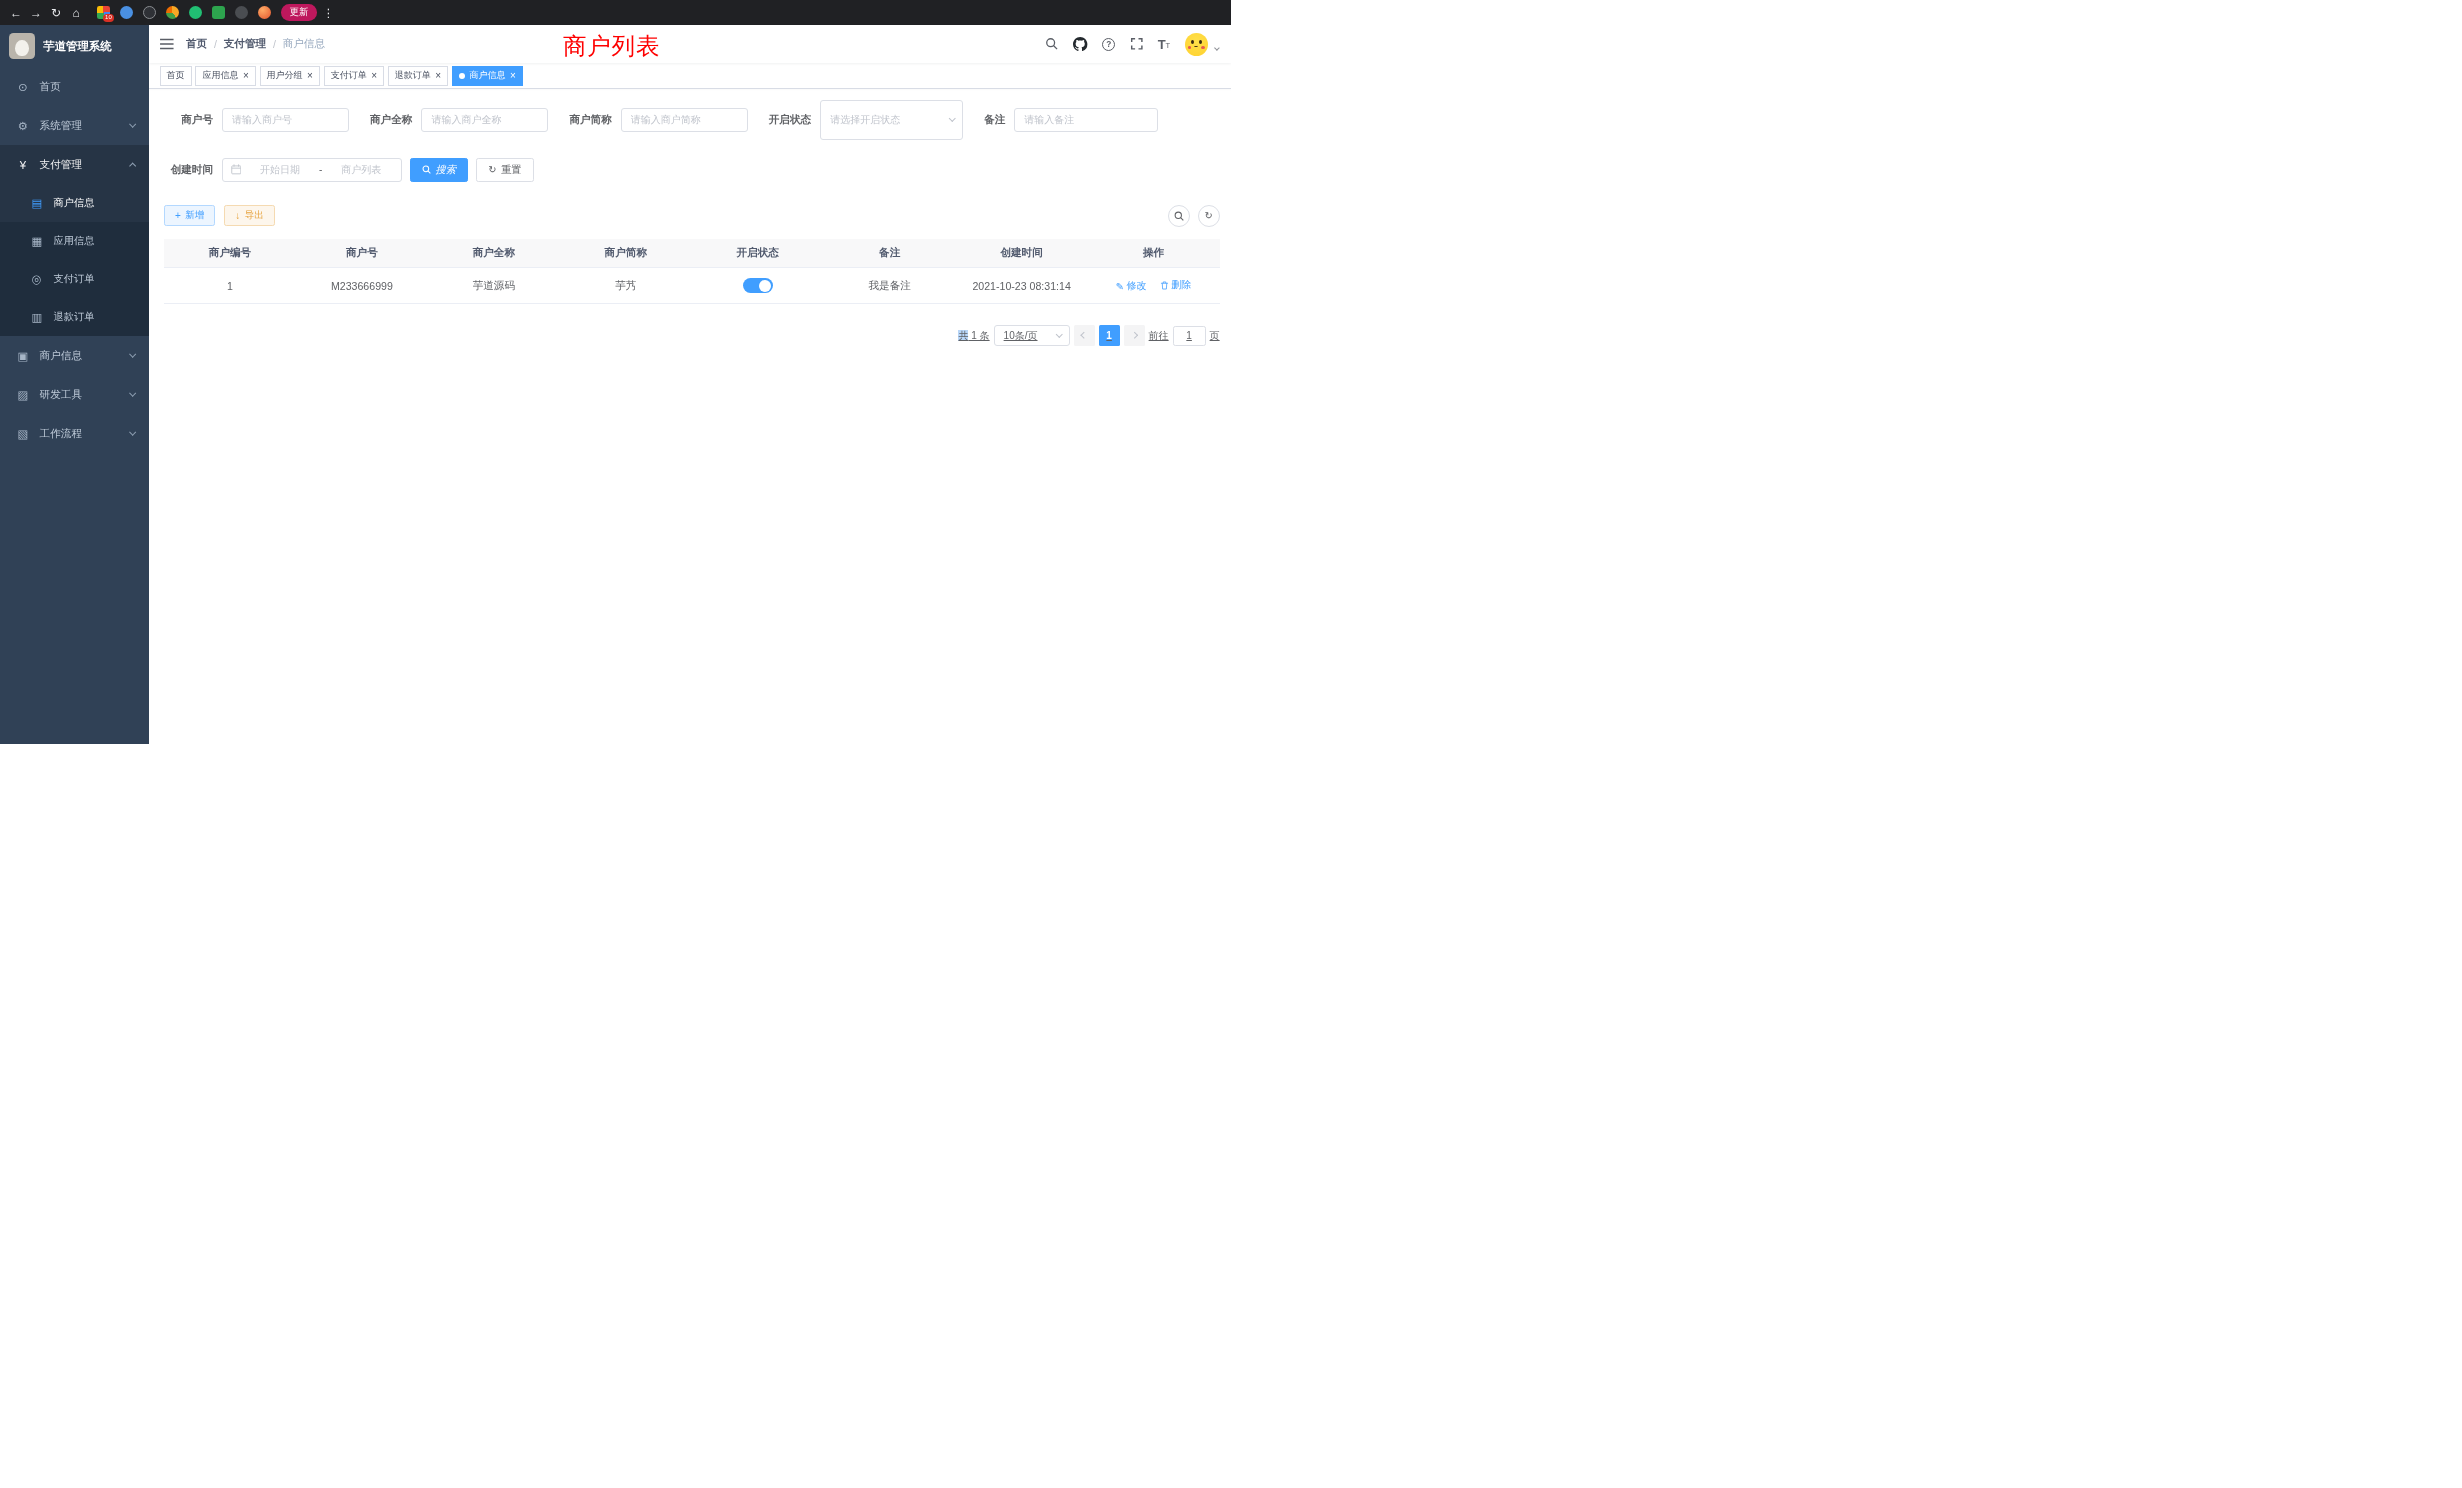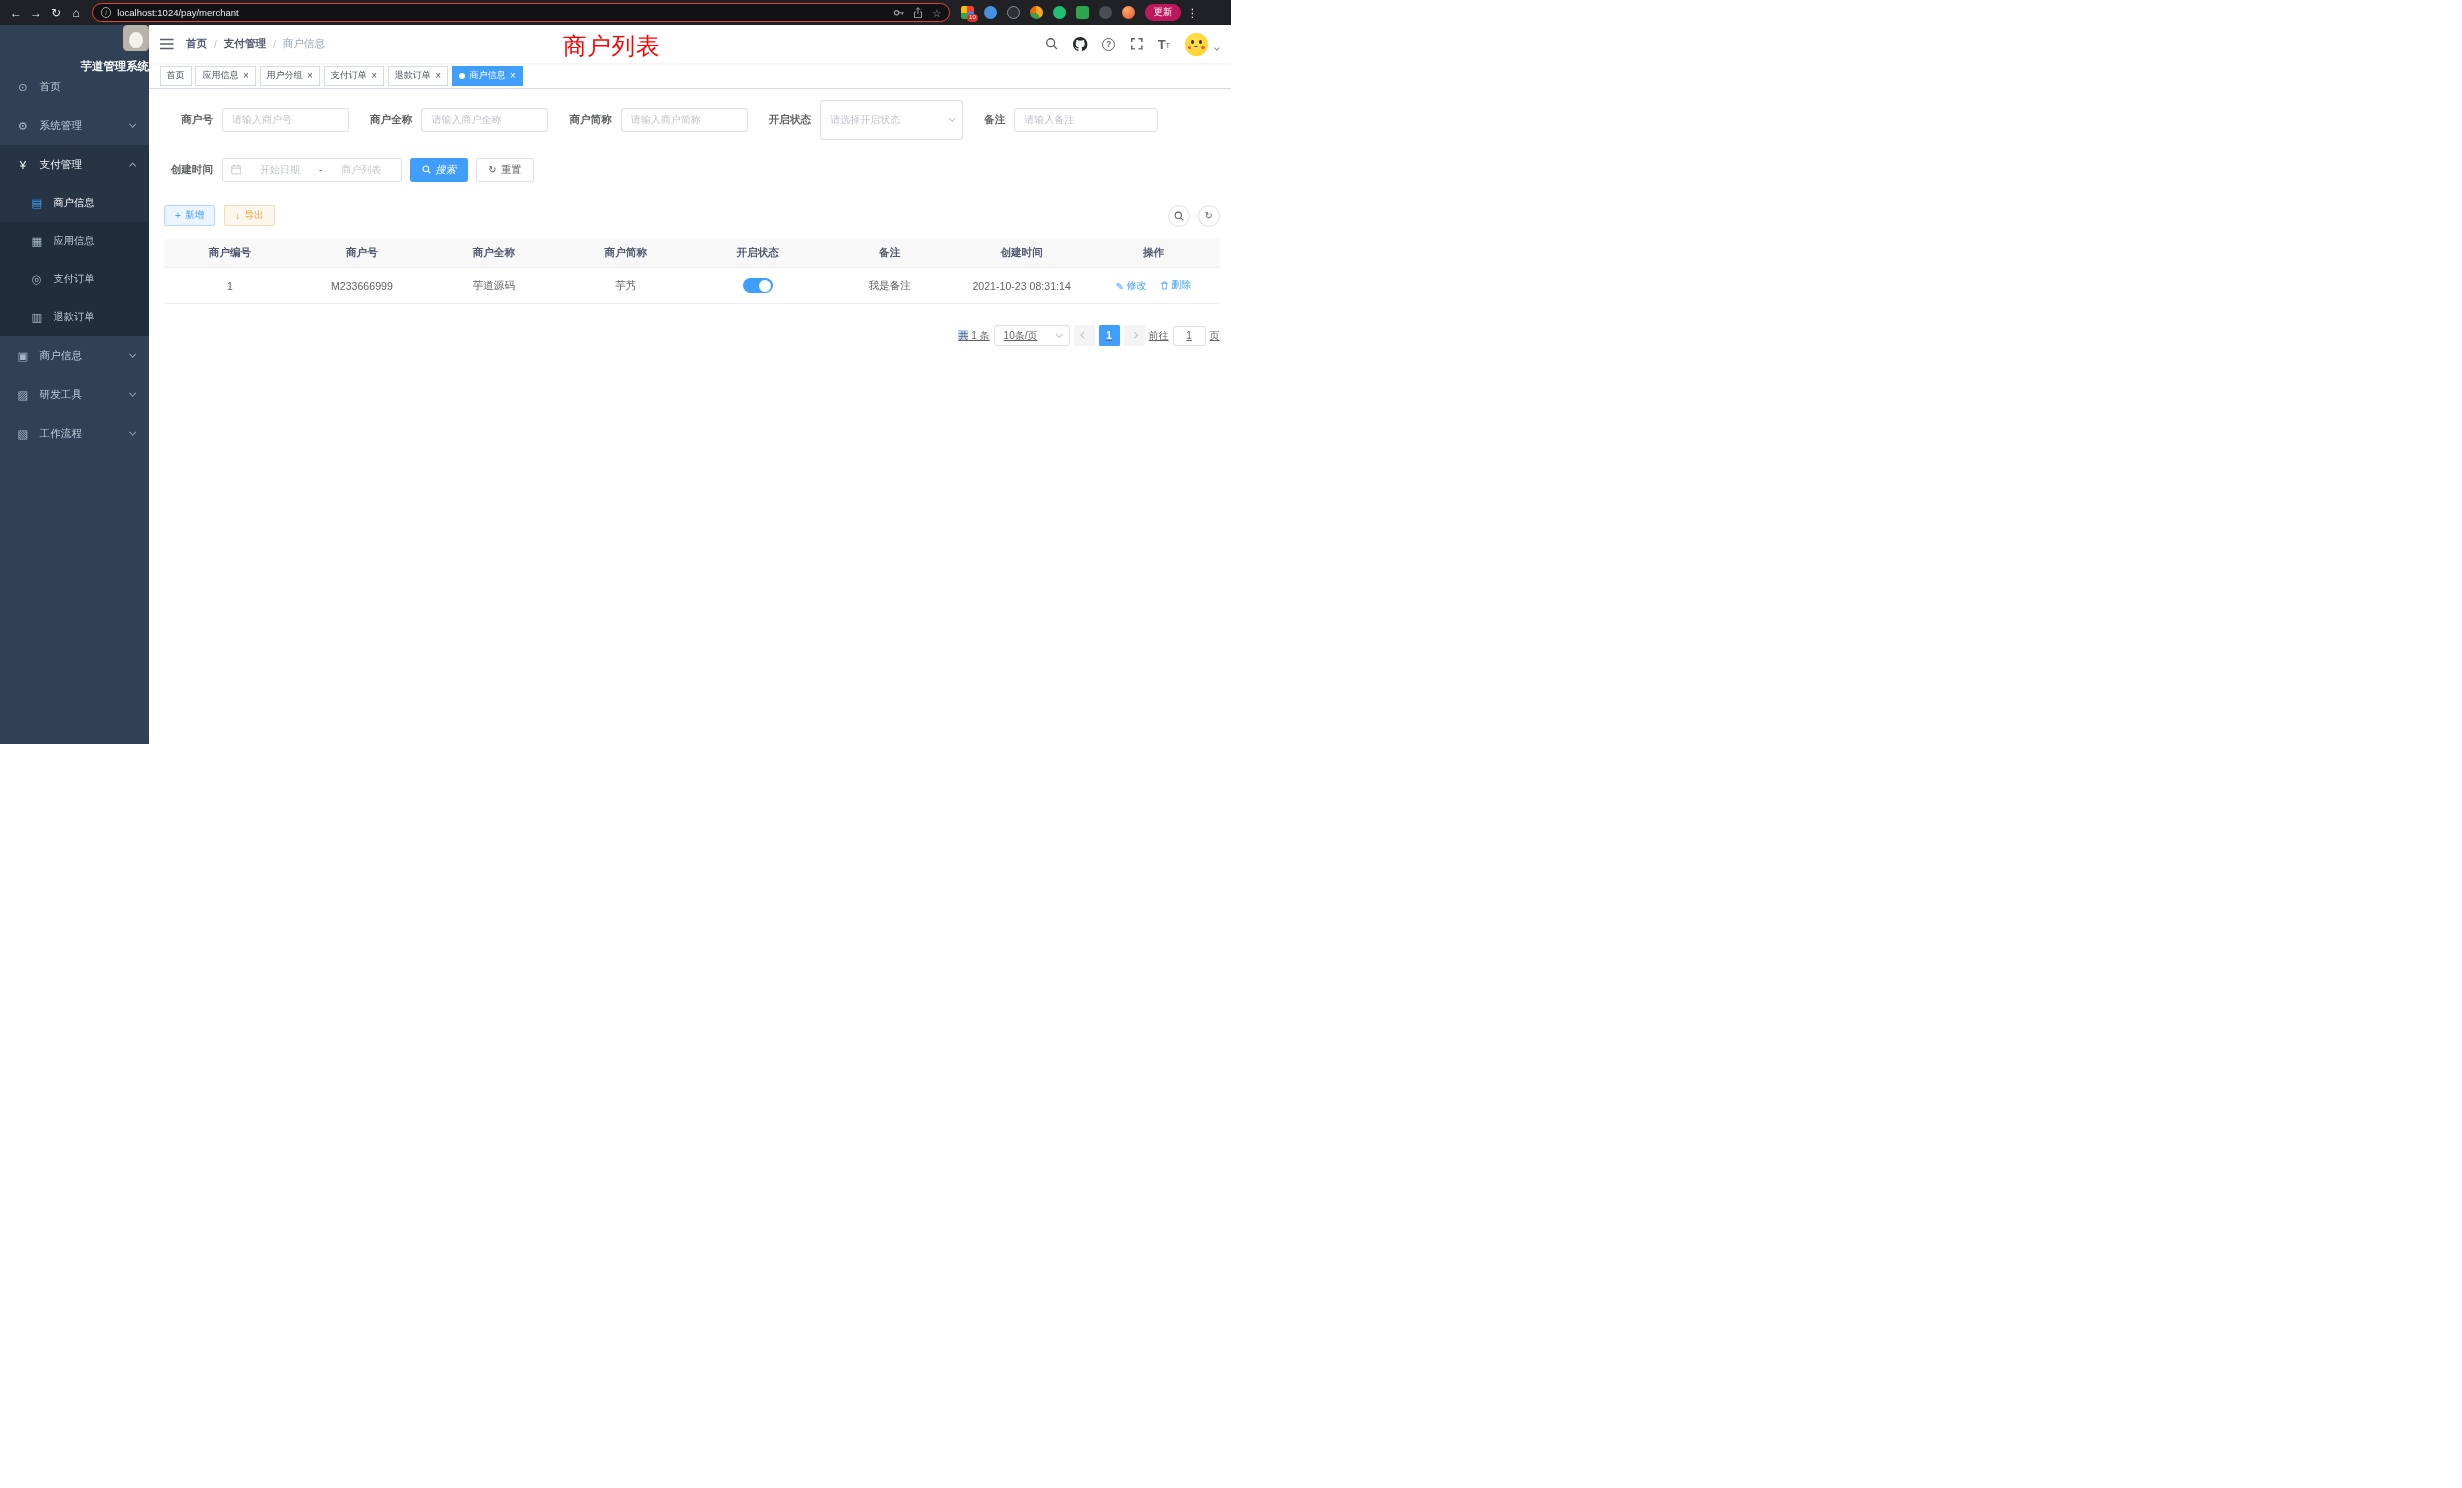--- a/index.html
+++ b/index.html
@@ -34,21 +34,21 @@
   .e8 { background:radial-gradient(circle at 35% 30%, #ffab66, #e2552e); }
   .update-pill { margin-left:10.6px; background:#be185d; color:#fff; font-size:9.5px; border-radius:8.3px;
                  padding:2.3px 8.3px; cursor:pointer; white-space:nowrap; }
   .dots { color:#e8eaed; font-size:11.4px; margin:0 3px 0 6px; cursor:pointer; }
 
   
   .app { position:absolute; top:25px; left:0; right:0; bottom:0; display:flex; }
 
   
   .sidebar { width:149px; flex:0 0 149px; background:#304156; color:#bfcbd9; overflow:hidden; }
-  .logo { height:42px; display:flex; align-items:flex-end; padding-left:9px; gap:8.3px; cursor:pointer;flex-direction:column; }
+  .logo { height:42px; display:flex; align-items:center; padding-left:9px; gap:8.3px; cursor:pointer; }
   .logo-img { width:26px; height:26px; border-radius:4.5px; background:#b9b4ab; position:relative; overflow:hidden; flex:0 0 auto;}
   .logo-img::after { content:""; position:absolute; left:6px; top:6.8px; width:13.6px; height:16.7px;
                      border-radius:50% 50% 45% 45%; background:#f3f1ec; }
   .logo-title { color:#fff; font-size:11.4px; font-weight:bold; white-space:nowrap; }
   .menu-item { height:39px; display:flex; align-items:center; padding:0 13.6px 0 16px; font-size:10.6px;
                gap:10px; cursor:pointer; white-space:nowrap; }
   .menu-item .mi { width:13.6px; text-align:center; font-size:11.4px; color:#a7b6c7; flex:0 0 auto; }
   .menu-item .ml { flex:1; }
   .menu-item.open { background:#263445; color:#f4f4f5; }
   .menu-item.open .mi { color:#f4f4f5; }
@@ -160,39 +160,20 @@
 <body>
 
 <div class="screen">
 
   <div class="chrome">
     <span class="nav-ic">←</span>
     <span class="nav-ic">→</span>
     <span class="nav-ic">↻</span>
     <span class="nav-ic">⌂</span>
 
-    <div class="addr">
-      <span class="info-ic">i</span>
-      <span class="url"><span>localhost</span><span class="url-path">:1024/pay/merchant</span></span>
-      <span class="addr-right">
-        <span>
-          <svg width="11.4" height="11.4" viewBox="0 0 16 16">
-              <circle cx="5" cy="8" r="3" fill="none" stroke="#9aa0a6" stroke-width="1.6"></circle>
-              <path d="M8 8h7M13 8v3" fill="none" stroke="#9aa0a6" stroke-width="1.6"></path>
-            </svg>
-        </span>
-        <span>
-          <svg width="10" height="11.4" viewBox="0 0 14 16">
-              <path d="M7 1v9M4 4l3-3 3 3" stroke="#9aa0a6" fill="none" stroke-width="1.4"></path>
-              <path d="M4 7H2v8h10V7h-2" stroke="#9aa0a6" fill="none" stroke-width="1.4"></path>
-            </svg>
-        </span>
-        <span class="star">☆</span>
-      </span>
-    </div>
 
     <div class="ext-row">
       <span class="ext g4">
           <span class="badge">10</span>
         </span>
       <span class="ext e2"></span>
       <span class="ext e3"></span>
       <span class="ext e4"></span>
       <span class="ext e5"></span>
       <span class="ext sq e6"></span>

